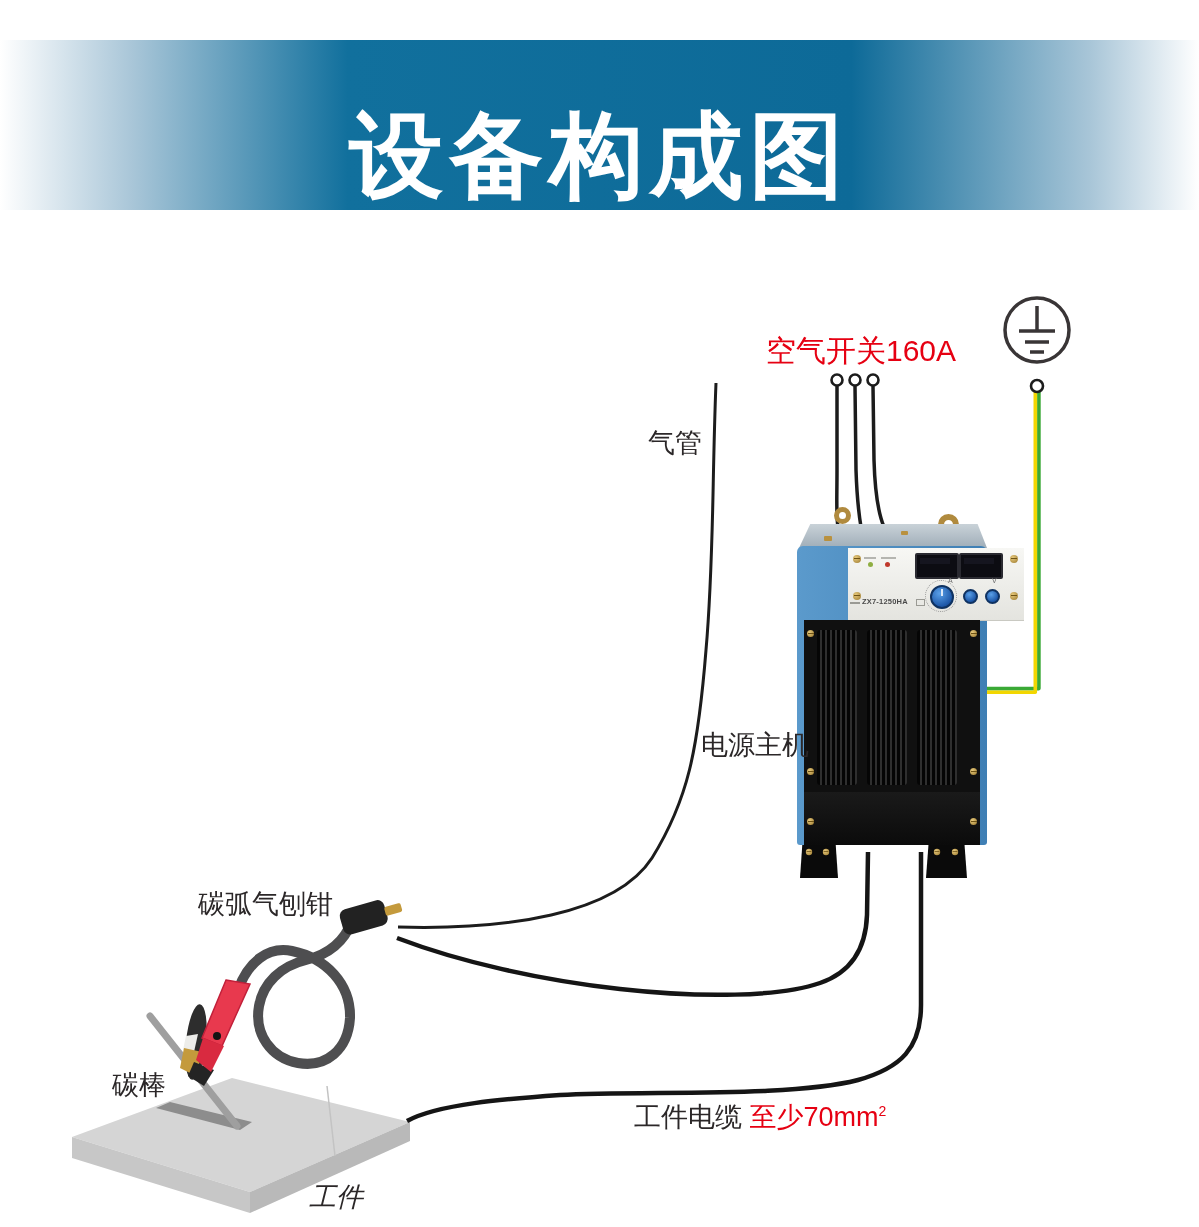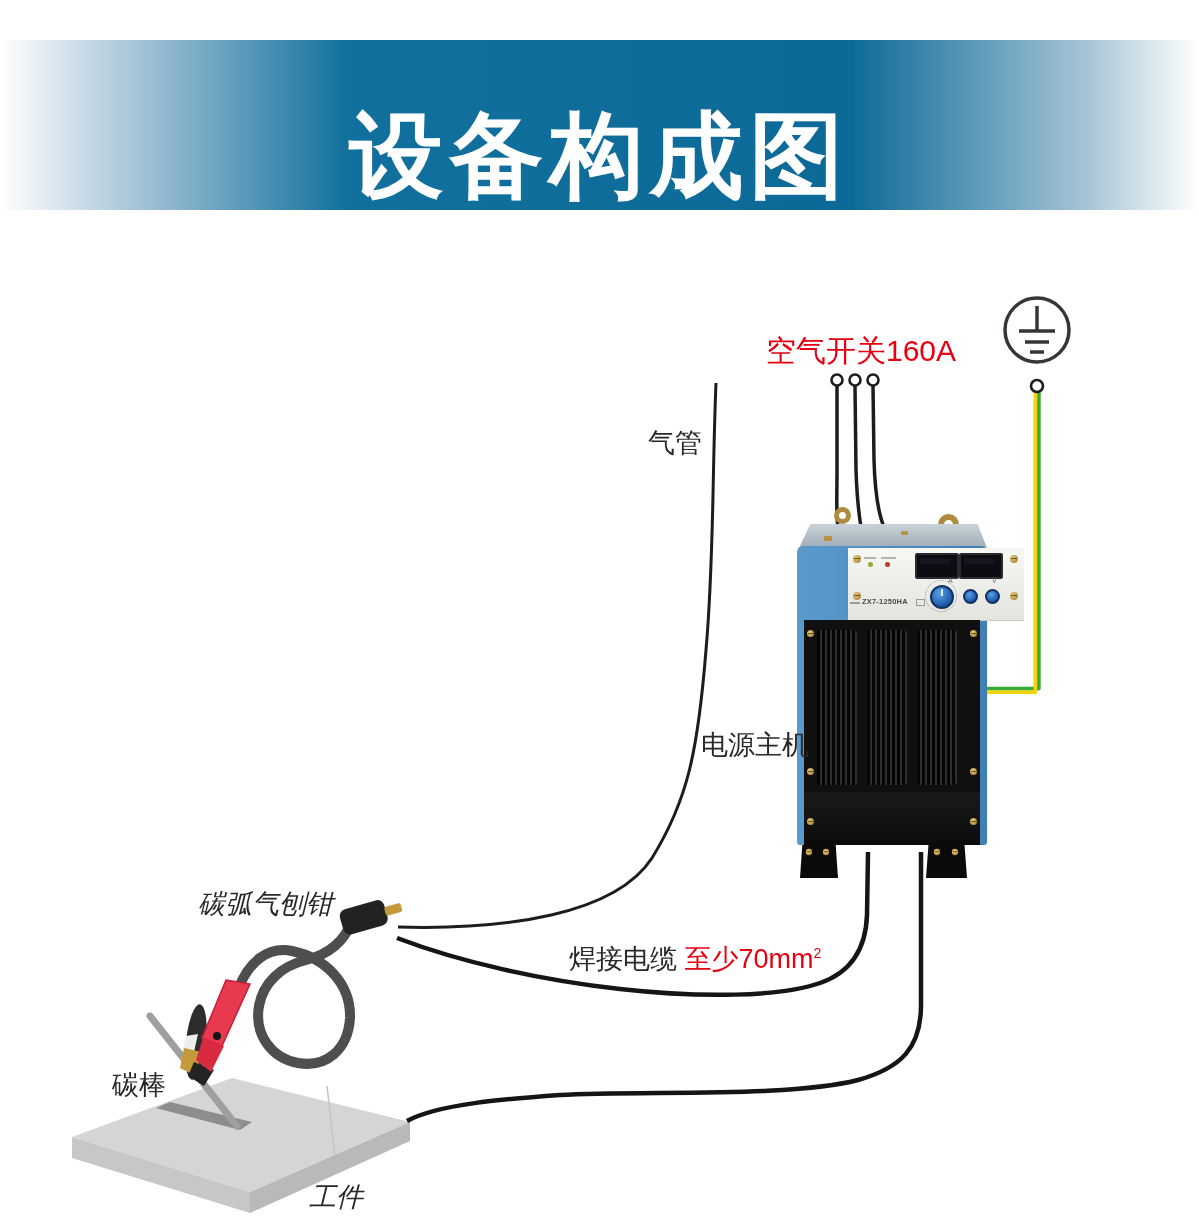--- a/index.html
+++ b/index.html
@@ -14,21 +14,21 @@
   .lbl{position:absolute;color:#2b2728;font-size:27px;white-space:nowrap;}
   .red{color:#e60012;}
   .sup{font-size:14px;position:relative;top:-10px;}
   .voltage{left:779px;top:288px;font-size:43px;letter-spacing:1px;color:#2e2a2b;}
   .breaker{left:766px;top:331px;font-size:30px;}
   .lbl-airpipe{left:648px;top:425px;}
   .spec-block{line-height:29px;}
   .lbl-powerline{left:884px;top:426px;}
   .lbl-groundline{left:1050px;top:426px;}
   .lbl-machine{left:701px;top:727px;text-align:center;}
-  .lbl-clamp{left:198px;top:886px;font-style:italic;}
+  .lbl-clamp{left:198px;top:886px;}
   .lbl-weldcable{left:569px;top:941px;}
   .lbl-carbonrod{left:112px;top:1067px;}
   .lbl-workcable{left:634px;top:1099px;}
   .lbl-workpiece{left:309px;top:1179px;font-style:italic;}
   
   .machine{position:absolute;left:797px;top:506px;width:192px;height:372px;}
   .eyebolt{position:absolute;border-radius:50%;background:transparent;}
   .eyebolt.eb-left{left:37px;top:1px;width:7px;height:7px;border:5px solid #b08a3e;}
   .eyebolt.eb-left:after{content:"";position:absolute;left:1px;top:14px;width:7px;height:6px;background:#a07c35;}
   .eyebolt.eb-right{left:141px;top:8px;width:9px;height:9px;border:6px solid #b08a3e;}
@@ -200,23 +200,23 @@
 
   <div class="lbl breaker red">空气开关160A</div>
 
   <div class="lbl lbl-airpipe">气管</div>
 
 
 
   <div class="lbl lbl-machine">电源主机</div>
   <div class="lbl lbl-clamp">碳弧气刨钳</div>
 
-  <div class="lbl lbl-weldcable">
-    <span>焊接电缆</span>
+
+  <div class="lbl lbl-carbonrod">碳棒</div>
+
+  <div class="lbl lbl-workcable">
+    <span>工件电缆</span>
     <span class="red"> <span>至少70mm</span><span class="sup">2</span></span>
   </div>
 
-  <div class="lbl lbl-carbonrod">碳棒</div>
-
-
   <div class="lbl lbl-workpiece">工件</div>
 
 </div>
 
 </body></html>

